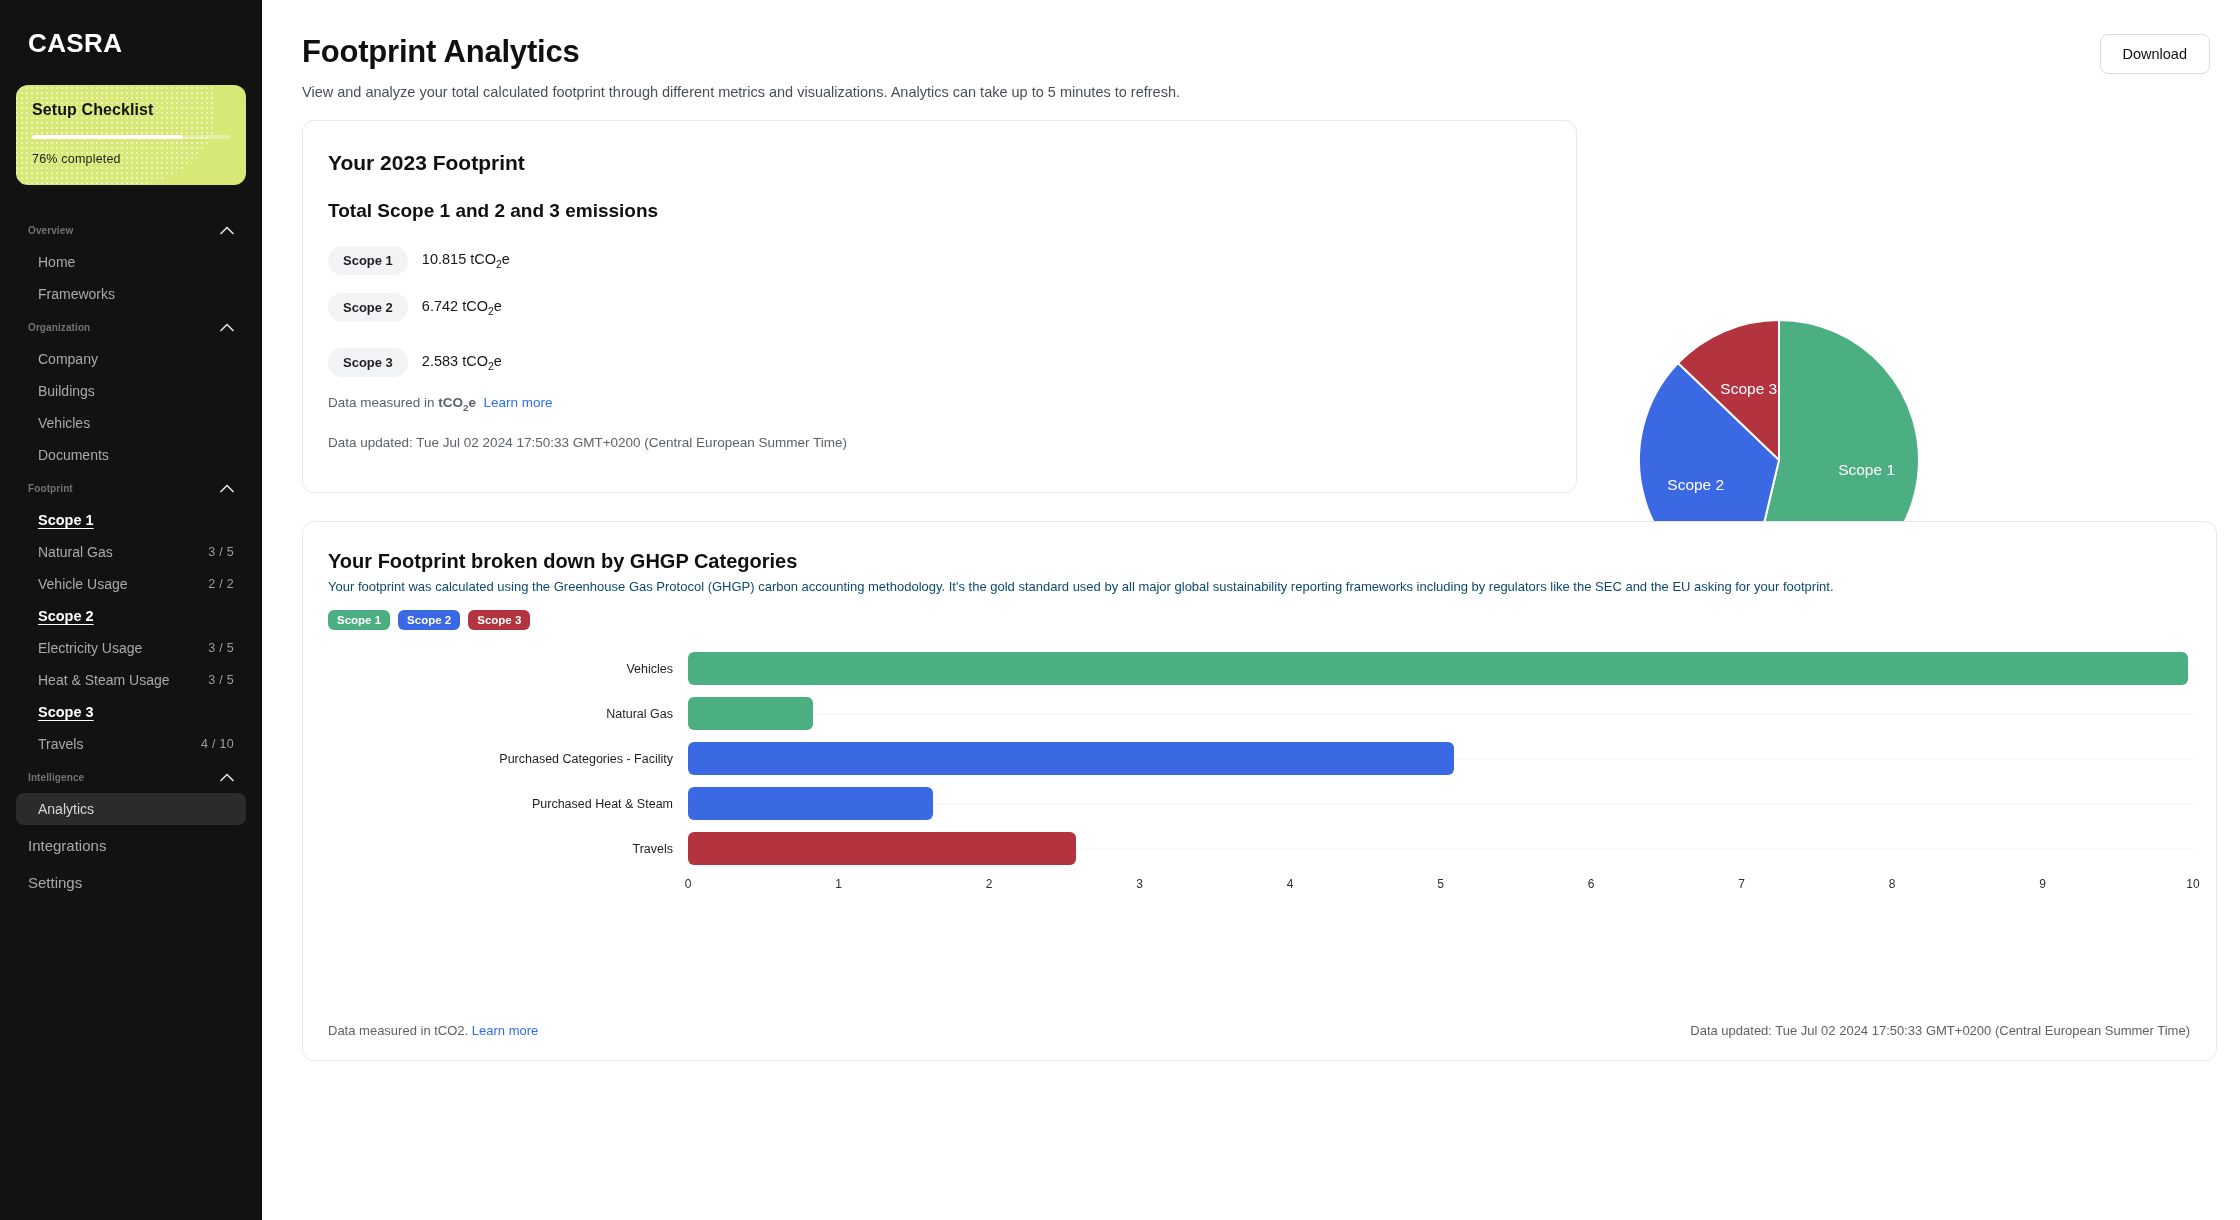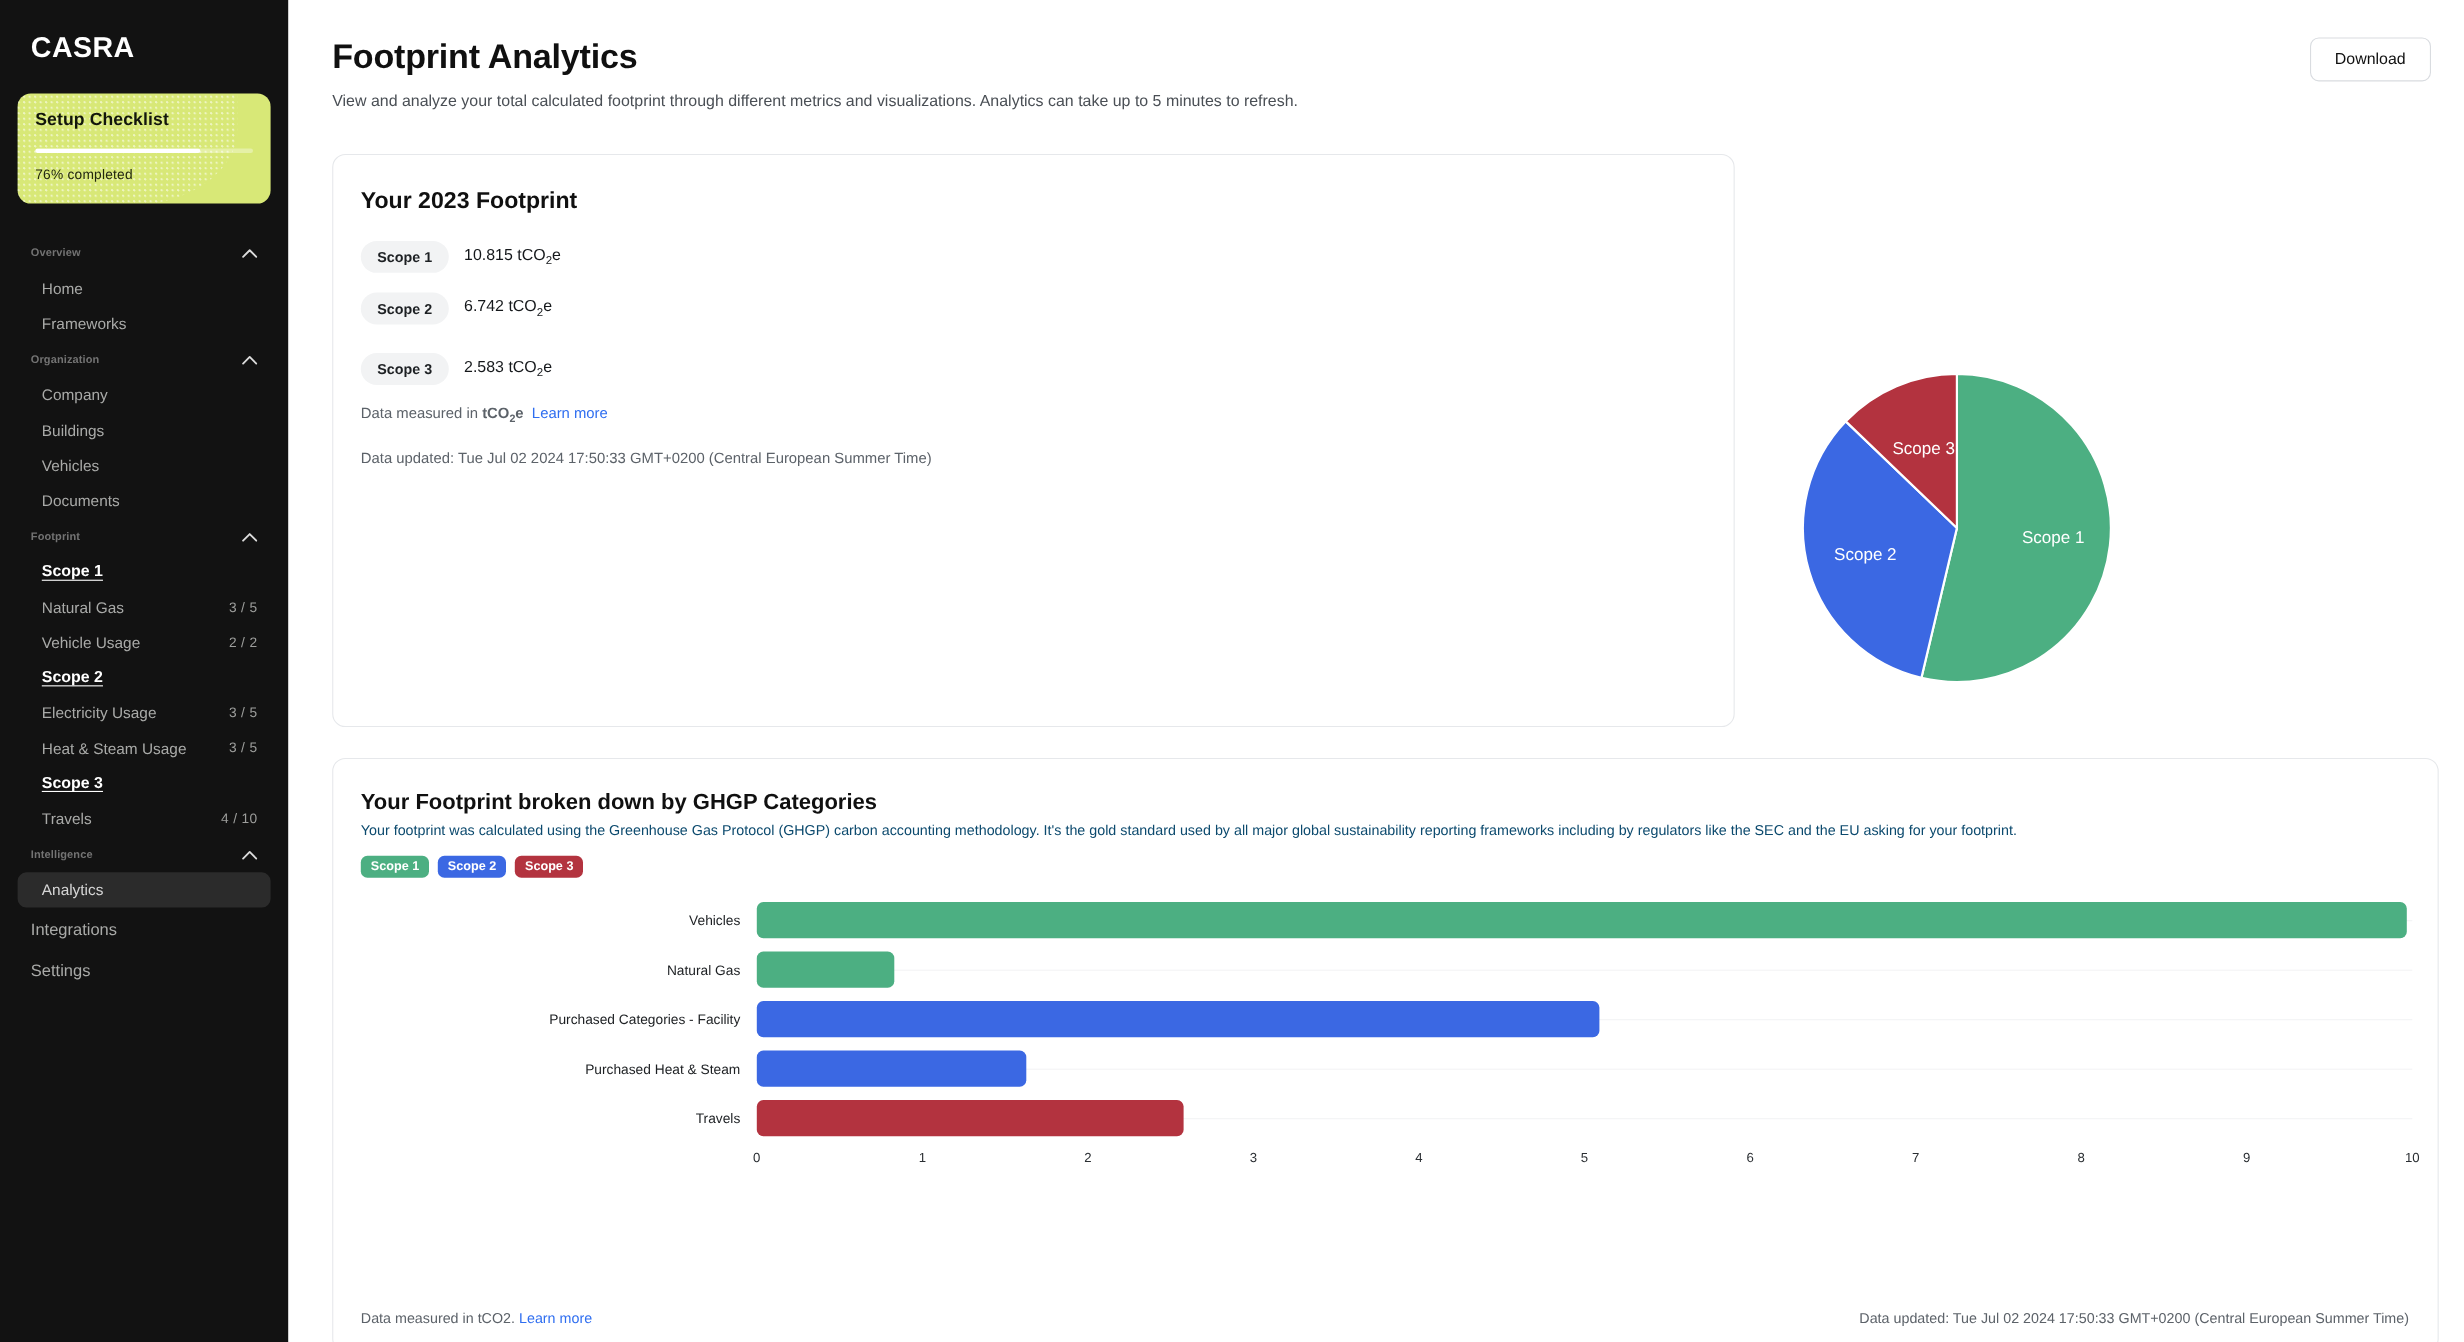--- a/index.html
+++ b/index.html
@@ -138,23 +138,23 @@
     font-family: "Liberation Sans", sans-serif;
     white-space: nowrap;
   }
 
   .card {
     border: 1px solid #e6e8eb;
     border-radius: 12px;
     background: #ffffff;
   }
   .card-top {
-    margin-top: 40px;
+    margin-top: 20px;
     width: 1275px;
-    height: 521px;
+    height: 373px;
     padding: 30px 0 0 25px;
     position: relative;
   }
   .card-title { font-size: 21px; font-weight: 700; color: #101010; }
   .total-label { margin-top: 25px; font-size: 19px; font-weight: 700; color: #101010; }
   .total-row { margin-top: 6px; display: flex; align-items: baseline; gap: 9px; }
   .total-value { font-size: 44px; font-weight: 700; color: #050505; letter-spacing: -1px; }
   .total-unit { font-size: 17px; font-weight: 700; color: #101010; }
   sub { font-size: 0.72em; }
 
@@ -354,20 +354,21 @@
     <div class="page-head">
       <div>
         <h1 class="page-title">Footprint Analytics</h1>
         <div class="page-sub">View and analyze your total calculated footprint through different metrics and visualizations. Analytics can take up to 5 minutes to refresh.</div>
       </div>
       <button class="btn-download">Download</button>
     </div>
 
     <section class="card card-top">
       <div class="card-title">Your 2023 Footprint</div>
+      <div class="total-label">Total Scope 1 and 2 and 3 emissions</div>
 
       <div class="scope-rows" id="scope-rows">
           <div class="scope-row">
             <span class="scope-pill">Scope 1</span>
             <span class="scope-val">10.815 tCO<sub>2</sub>e</span>
           </div>
           <div class="scope-row">
             <span class="scope-pill">Scope 2</span>
             <span class="scope-val">6.742 tCO<sub>2</sub>e</span>
           </div>

